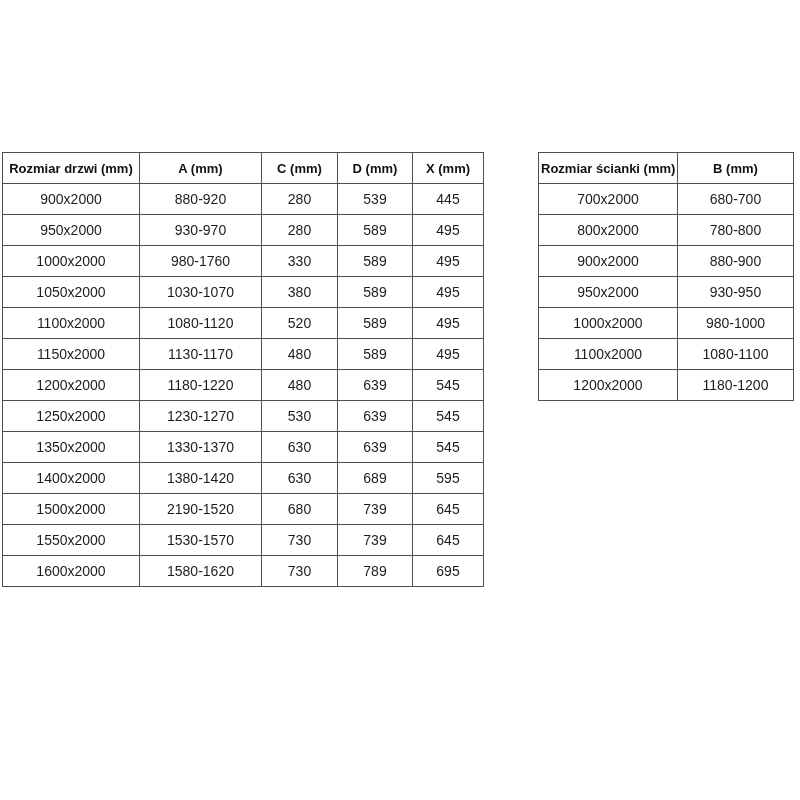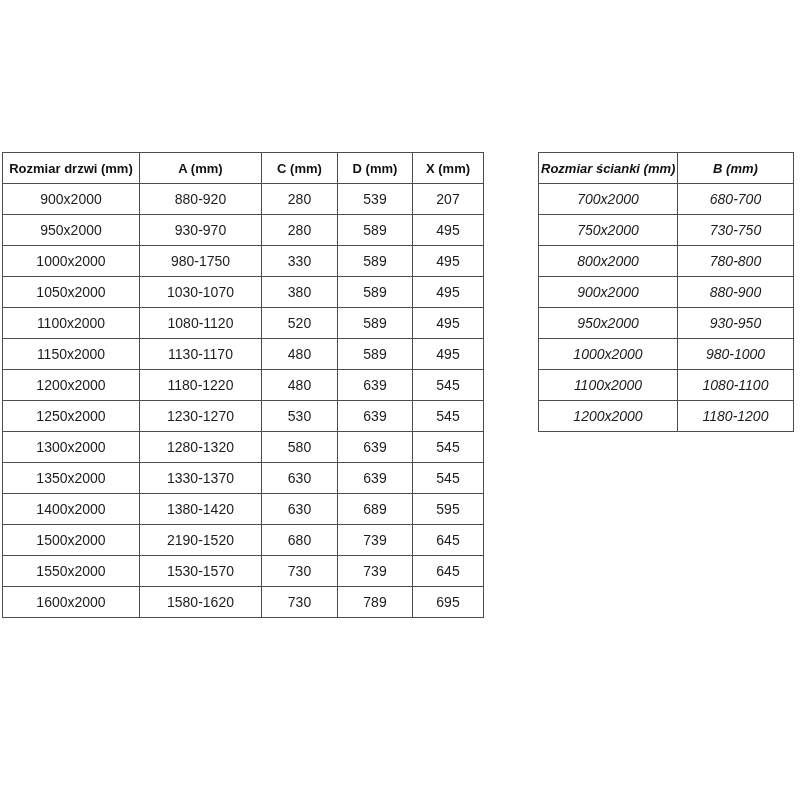--- a/index.html
+++ b/index.html
@@ -41,21 +41,21 @@
   table.spec td {
     font-weight: normal;
     font-size: 14px;
   }
   .door-table { left: 2px;  top: 152px; width: 481px; }
   .door-table col.c1 { width: 137px; }
   .door-table col.c2 { width: 122px; }
   .door-table col.c3 { width: 76px; }
   .door-table col.c4 { width: 75px; }
   .door-table col.c5 { width: 71px; }
-  .wall-table { left: 538px; top: 152px; width: 255px; font-style: italic; }
+  .wall-table { left: 538px; top: 152px; width: 255px; }
   .wall-table col.c1 { width: 139px; }
   .wall-table col.c2 { width: 116px; }
 </style>
 </head>
 <body>
 
 <div class="canvas">
 
   <table class="spec door-table">
       <colgroup>
@@ -73,32 +73,32 @@
           <th>D (mm)</th>
           <th>X (mm)</th>
         </tr>
       </thead>
       <tbody>
         <tr>
           <td>900x2000</td>
           <td>880-920</td>
           <td>280</td>
           <td>539</td>
-          <td>207</td>
+          <td>445</td>
         </tr>
         <tr>
           <td>950x2000</td>
           <td>930-970</td>
           <td>280</td>
           <td>589</td>
           <td>495</td>
         </tr>
         <tr>
           <td>1000x2000</td>
-          <td>980-1750</td>
+          <td>980-1760</td>
           <td>330</td>
           <td>589</td>
           <td>495</td>
         </tr>
         <tr>
           <td>1050x2000</td>
           <td>1030-1070</td>
           <td>380</td>
           <td>589</td>
           <td>495</td>
@@ -121,27 +121,20 @@
           <td>1200x2000</td>
           <td>1180-1220</td>
           <td>480</td>
           <td>639</td>
           <td>545</td>
         </tr>
         <tr>
           <td>1250x2000</td>
           <td>1230-1270</td>
           <td>530</td>
-          <td>639</td>
-          <td>545</td>
-        </tr>
-        <tr>
-          <td>1300x2000</td>
-          <td>1280-1320</td>
-          <td>580</td>
           <td>639</td>
           <td>545</td>
         </tr>
         <tr>
           <td>1350x2000</td>
           <td>1330-1370</td>
           <td>630</td>
           <td>639</td>
           <td>545</td>
         </tr>
@@ -186,24 +179,20 @@
           <th>Rozmiar ścianki (mm)</th>
           <th>B (mm)</th>
         </tr>
       </thead>
       <tbody>
         <tr>
           <td>700x2000</td>
           <td>680-700</td>
         </tr>
         <tr>
-          <td>750x2000</td>
-          <td>730-750</td>
-        </tr>
-        <tr>
           <td>800x2000</td>
           <td>780-800</td>
         </tr>
         <tr>
           <td>900x2000</td>
           <td>880-900</td>
         </tr>
         <tr>
           <td>950x2000</td>
           <td>930-950</td>

